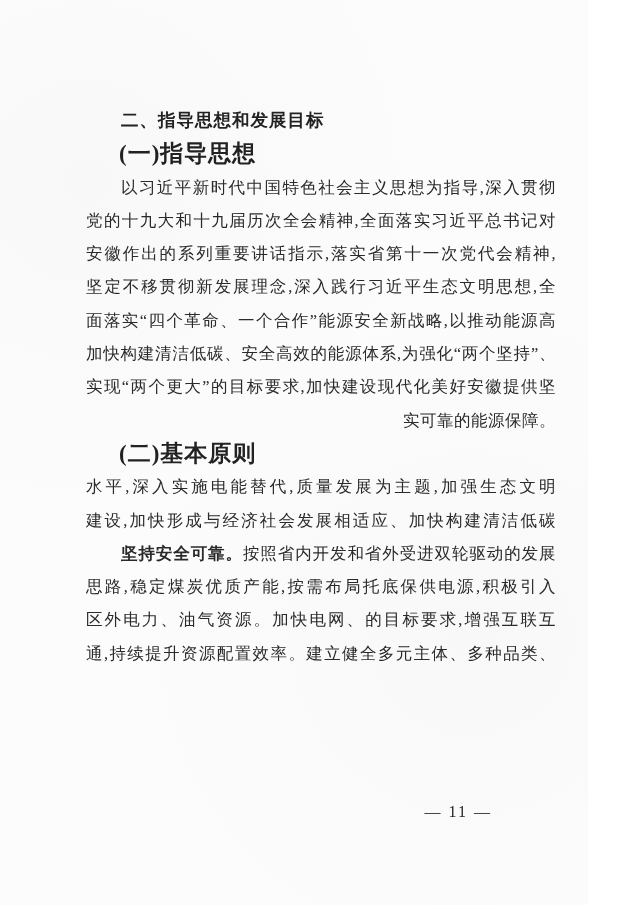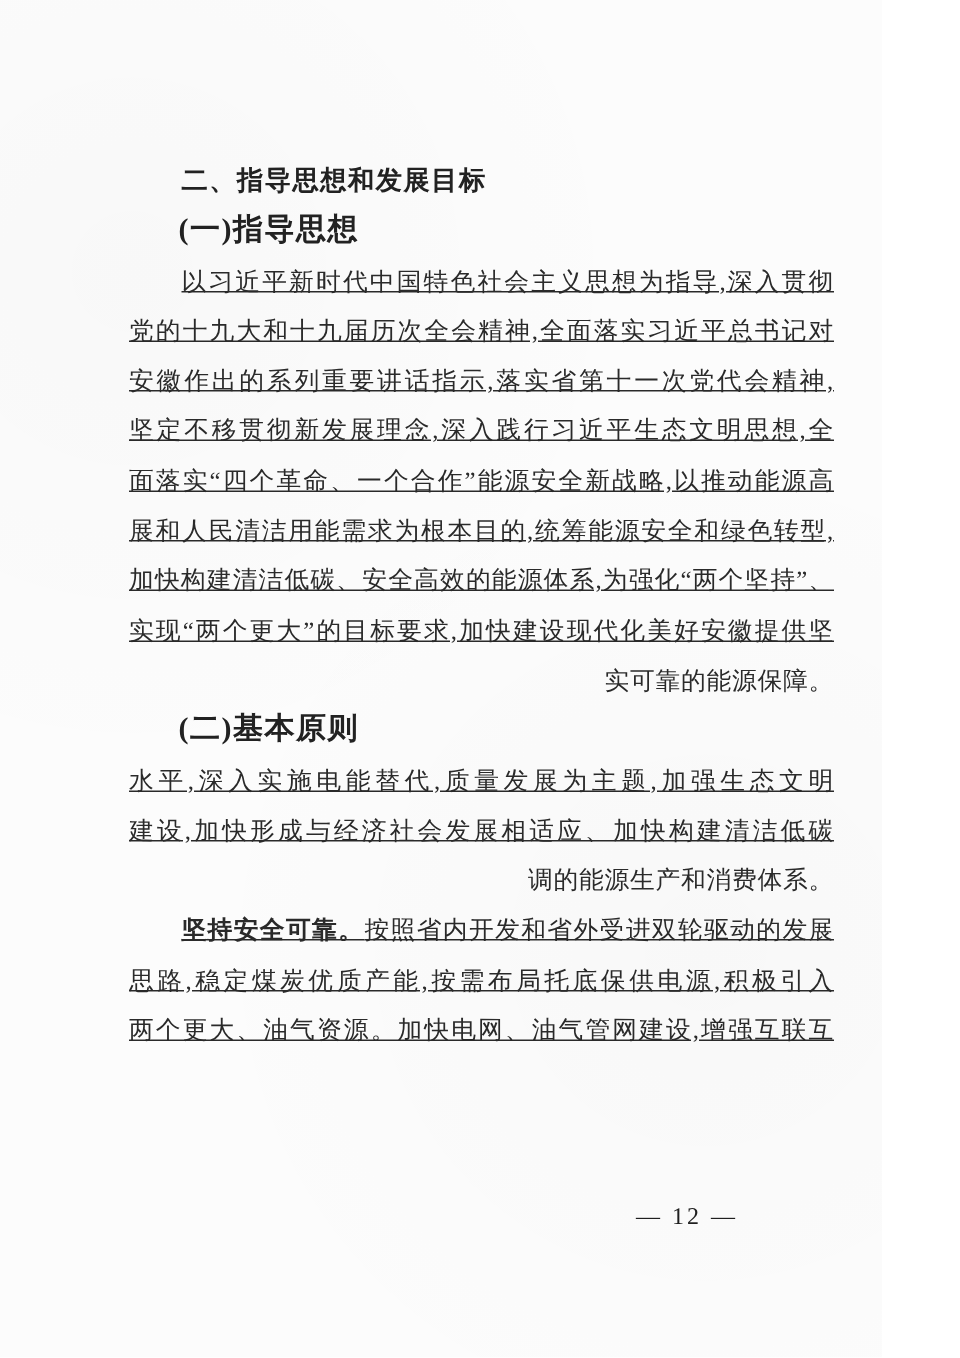--- a/index.html
+++ b/index.html
@@ -38,39 +38,38 @@
     font-size: 16.5px;
     letter-spacing: 0.5px;
     white-space: normal;
     overflow: hidden;
     text-align: right;
   }
   .line.full {
     text-align: justify;
     text-align-last: justify;
     text-justify: inter-character;
-    text-decoration: underline;
   }
   .line.indent {
     text-indent: 35px;
   }
   .heading {
     height: 33.3px;
     line-height: 33.3px;
     font-size: 17.5px;
     font-weight: bold;
     text-indent: 35px;
     letter-spacing: 1px;
     font-family: "Liberation Sans", "DejaVu Sans", sans-serif;
     color: #222222;
   }
   .subheading {
     height: 33.3px;
     line-height: 33.3px;
-    font-size: 20px;
+    font-size: 23px;
     font-weight: bold;
     text-indent: 33px;
     letter-spacing: 1px;
     font-family: "Liberation Serif", "DejaVu Serif", serif;
     color: #222222;
   }
   .lead {
     font-weight: bold;
   }
   .page-number {
@@ -94,36 +93,35 @@
     <div class="heading">二、指导思想和发展目标</div>
 
     <div class="subheading">(一)指导思想</div>
 
     <div>
       <div class="line full indent">以习近平新时代中国特色社会主义思想为指导,深入贯彻</div>
       <div class="line full">党的十九大和十九届历次全会精神,全面落实习近平总书记对</div>
       <div class="line full">安徽作出的系列重要讲话指示,落实省第十一次党代会精神,</div>
       <div class="line full">坚定不移贯彻新发展理念,深入践行习近平生态文明思想,全</div>
       <div class="line full">面落实“四个革命、一个合作”能源安全新战略,以推动能源高</div>
-      <div class="line full">展和人民清洁用能需求为根本目的,统筹能源安全和绿色转型,</div>
       <div class="line full">加快构建清洁低碳、安全高效的能源体系,为强化“两个坚持”、</div>
       <div class="line full">实现“两个更大”的目标要求,加快建设现代化美好安徽提供坚</div>
       <div class="line">实可靠的能源保障。</div>
     </div>
 
     <div class="subheading">(二)基本原则</div>
 
     <div>
       <div class="line full">水平,深入实施电能替代,质量发展为主题,加强生态文明</div>
       <div class="line full">建设,加快形成与经济社会发展相适应、加快构建清洁低碳</div>
-      <div class="line">调的能源生产和消费体系。</div>
     </div>
 
     <div>
       <div class="line full indent"><span class="lead">坚持安全可靠。</span><span>按照省内开发和省外受进双轮驱动的发展</span></div>
       <div class="line full">思路,稳定煤炭优质产能,按需布局托底保供电源,积极引入</div>
-      <div class="line full">两个更大、油气资源。加快电网、油气管网建设,增强互联互</div>
+      <div class="line full">区外电力、油气资源。加快电网、的目标要求,增强互联互</div>
+      <div class="line full">通,持续提升资源配置效率。建立健全多元主体、多种品类、</div>
     </div>
 
   </div>
 
-  <div class="page-number">— 12 —</div>
+  <div class="page-number">— 11 —</div>
 </div>
 
 </body></html>

